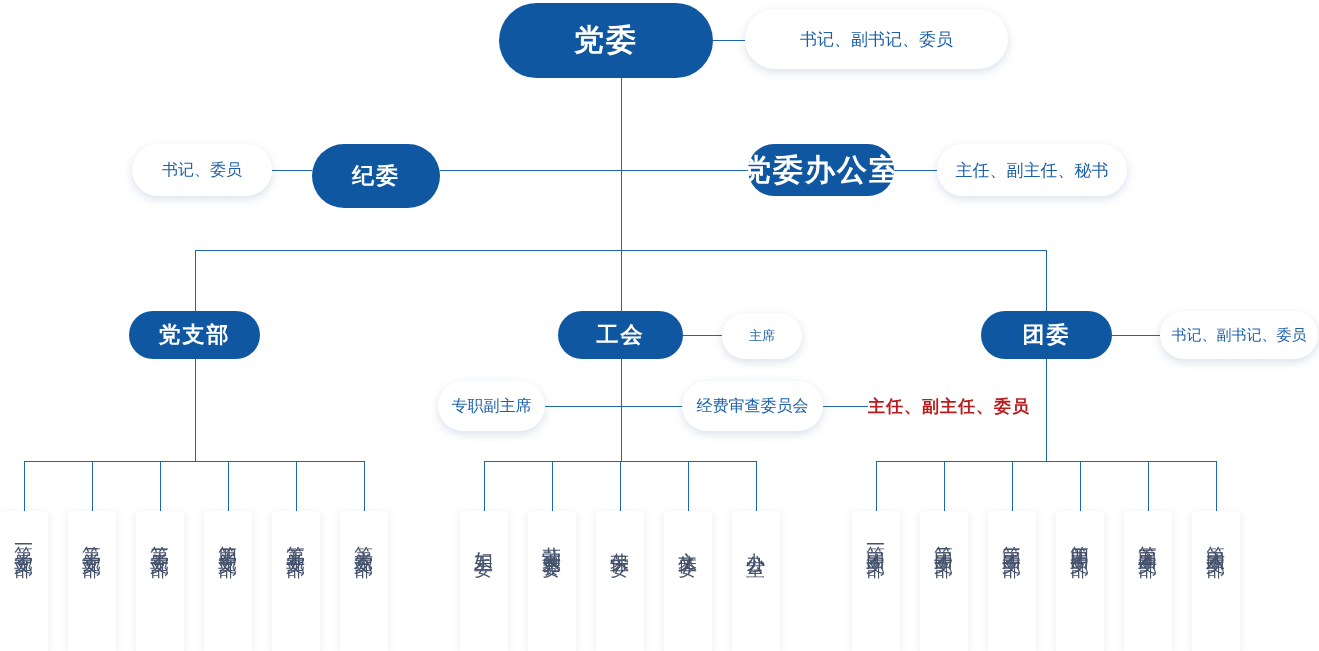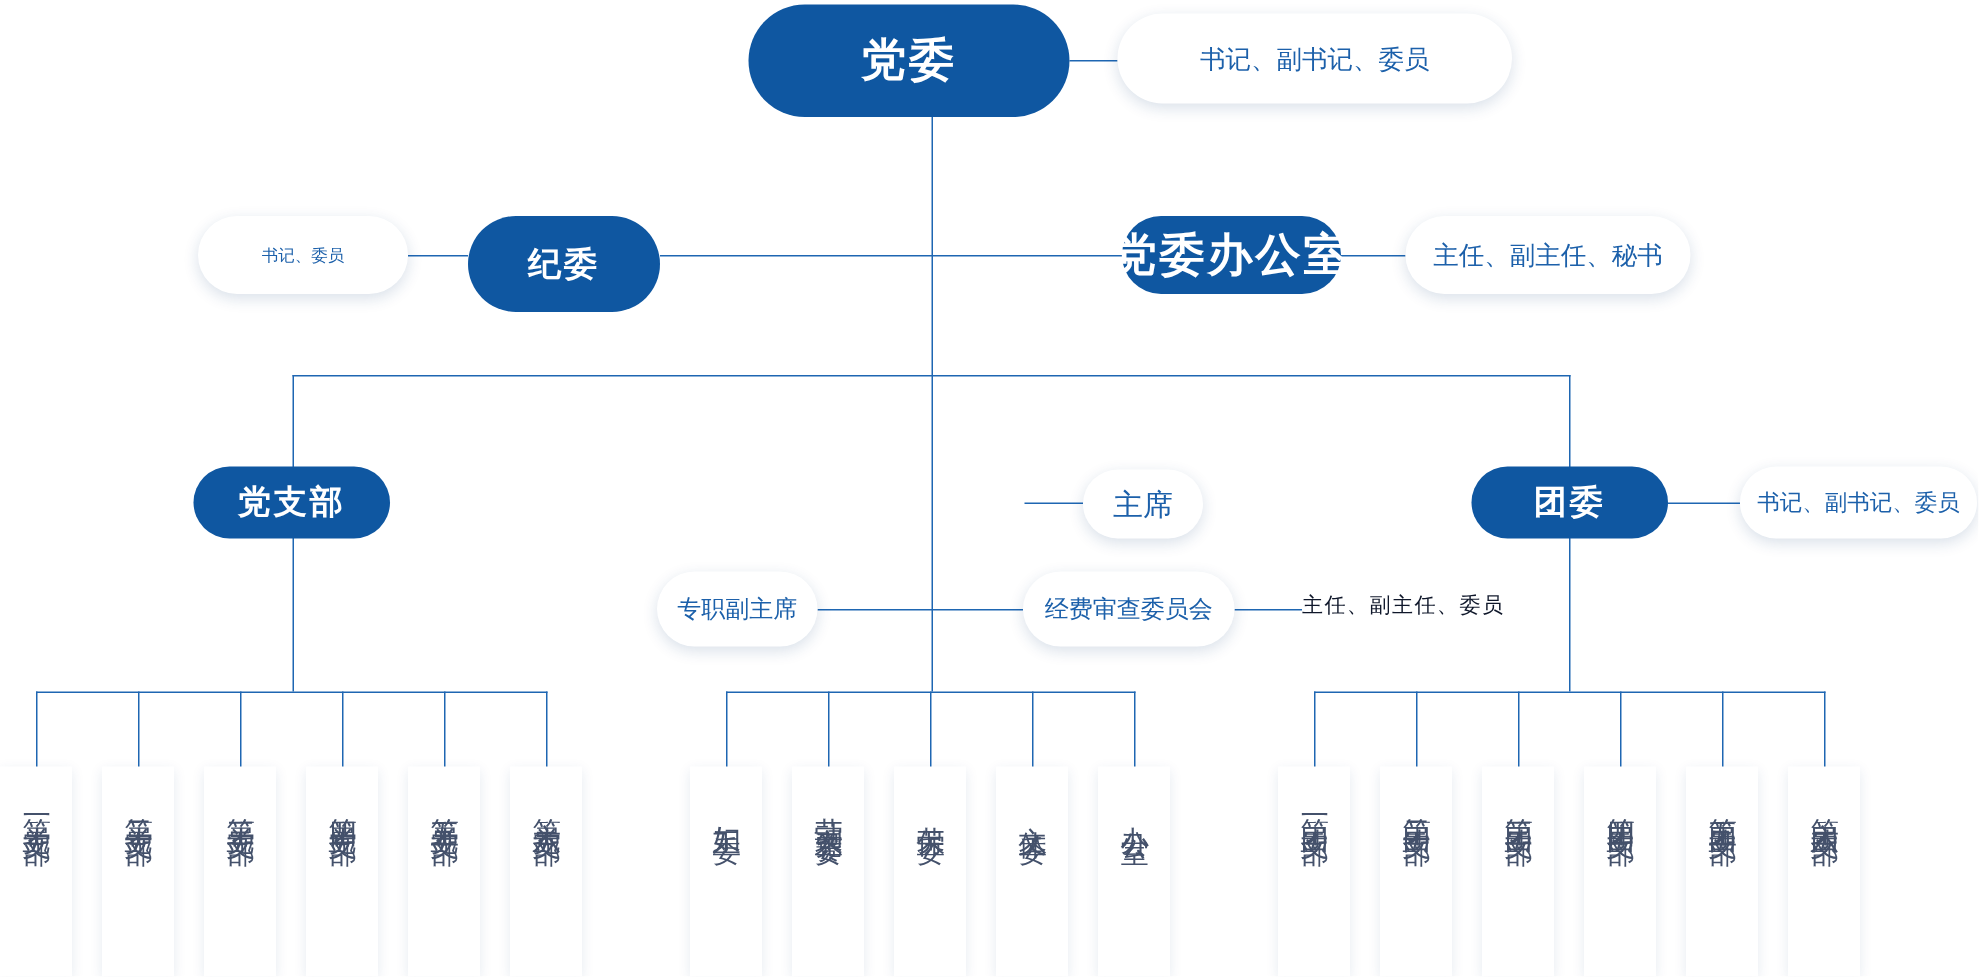--- a/index.html
+++ b/index.html
@@ -15,21 +15,21 @@
     overflow:hidden;
   }
   .line{position:absolute;background:var(--line);z-index:1;}
   .pill{
     position:absolute;display:flex;align-items:center;justify-content:center;
     border-radius:999px;white-space:nowrap;z-index:2;box-sizing:border-box;text-align:right;
   }
   .dark{background:var(--primary);color:#ffffff;font-weight:bold;letter-spacing:2px;}
   .light{background:#ffffff;color:var(--ann);box-shadow:0 3px 10px rgba(20,60,120,0.16);}
   .bold-label{
-    position:absolute;color:#0f172a;font-weight:normal;font-size:14px;
+    position:absolute;color:#b91c1c;font-weight:bold;font-size:17px;
     white-space:nowrap;z-index:2;letter-spacing:1px;
   }
   .group{position:absolute;top:461px;height:190px;z-index:2;}
   .vbox{
     position:absolute;top:50px;width:48px;height:140px;background:#ffffff;
     box-shadow:0 2px 8px rgba(20,60,120,0.10);
     text-align:center;padding-top:18px;box-sizing:border-box;
     font-size:19px;color:var(--boxtext);
   }
   .vbox span{writing-mode:vertical-rl;text-orientation:upright;letter-spacing:3px;line-height:1;}
@@ -48,27 +48,28 @@
   <div class="line" style="left:195px;top:250px;width:1px;height:211px;"></div>
   <div class="line" style="left:1046px;top:250px;width:1px;height:211px;"></div>
   <div class="line" style="left:683px;top:335px;width:39px;height:1px;"></div>
   <div class="line" style="left:1112px;top:335px;width:48px;height:1px;"></div>
   <div class="line" style="left:545px;top:406px;width:137px;height:1px;"></div>
   <div class="line" style="left:823px;top:406px;width:45px;height:1px;"></div>
 
   <div class="pill dark" style="left:499px;top:3px;width:214px;height:75px;font-size:30px;">党委</div>
   <div class="pill light" style="left:745px;top:9px;width:263px;height:60px;font-size:17px;">书记、副书记、委员</div>
 
-  <div class="pill light" style="left:132px;top:144px;width:140px;height:52px;font-size:11px;">书记、委员</div>
+  <div class="pill light" style="left:132px;top:144px;width:140px;height:52px;font-size:16px;">书记、委员</div>
   <div class="pill dark" style="left:312px;top:144px;width:128px;height:64px;font-size:22px;">纪委</div>
   <div class="pill dark" style="left:748px;top:144px;width:146px;height:52px;font-size:30px;">党委办公室</div>
   <div class="pill dark" style="left:129px;top:311px;width:131px;height:48px;font-size:22px;">党支部</div>
 
   <div class="pill light" style="left:937px;top:144px;width:190px;height:52px;font-size:17px;">主任、副主任、秘书</div>
-  <div class="pill light" style="left:722px;top:313px;width:80px;height:46px;font-size:20px;">主席</div>
+  <div class="pill dark" style="left:558px;top:311px;width:125px;height:48px;font-size:22px;">工会</div>
+  <div class="pill light" style="left:722px;top:313px;width:80px;height:46px;font-size:13px;">主席</div>
   <div class="pill dark" style="left:981px;top:311px;width:131px;height:48px;font-size:22px;">团委</div>
   <div class="pill light" style="left:1160px;top:311px;width:158px;height:48px;font-size:15px;">书记、副书记、委员</div>
 
   <div class="pill light" style="left:438px;top:381px;width:107px;height:50px;font-size:16px;">专职副主席</div>
   <div class="pill light" style="left:682px;top:381px;width:141px;height:50px;font-size:16px;">经费审查委员会</div>
   <div class="bold-label" style="left:868px;top:395px;">主任、副主任、委员</div>
 
   <div class="group" style="left:0px;width:388px;">
       <div class="line" style="left: 24px; top: 0px; width: 341px; height: 1px;"></div>
       <div class="line" style="left: 24px; top: 0px; width: 1px; height: 50px;"></div>

